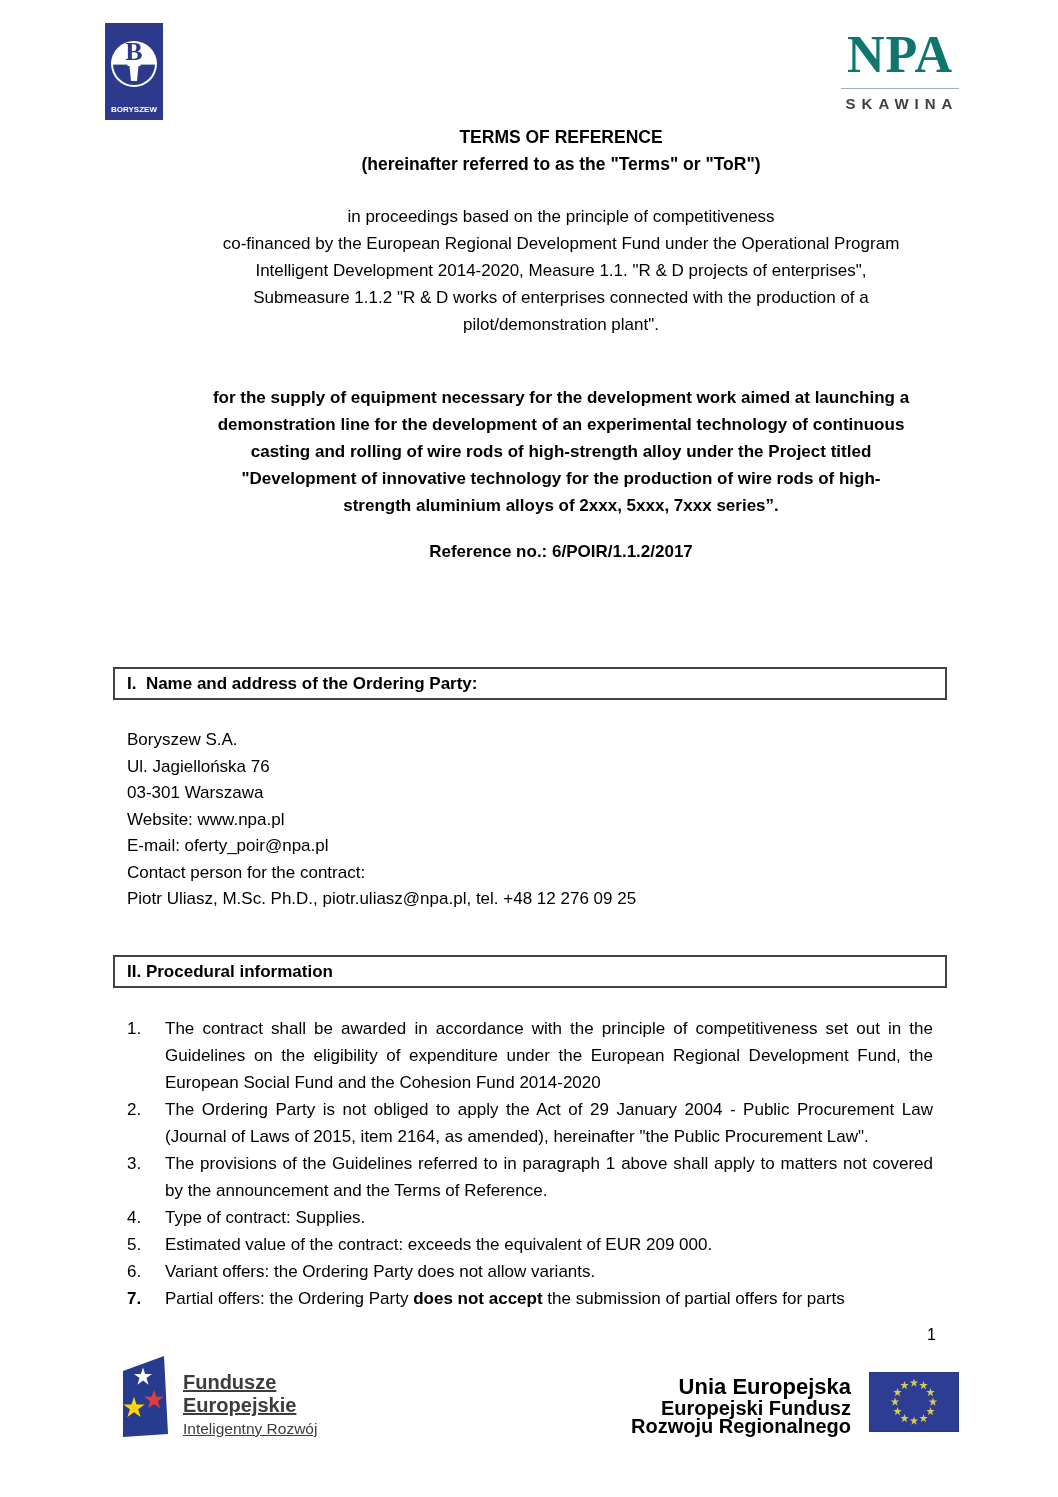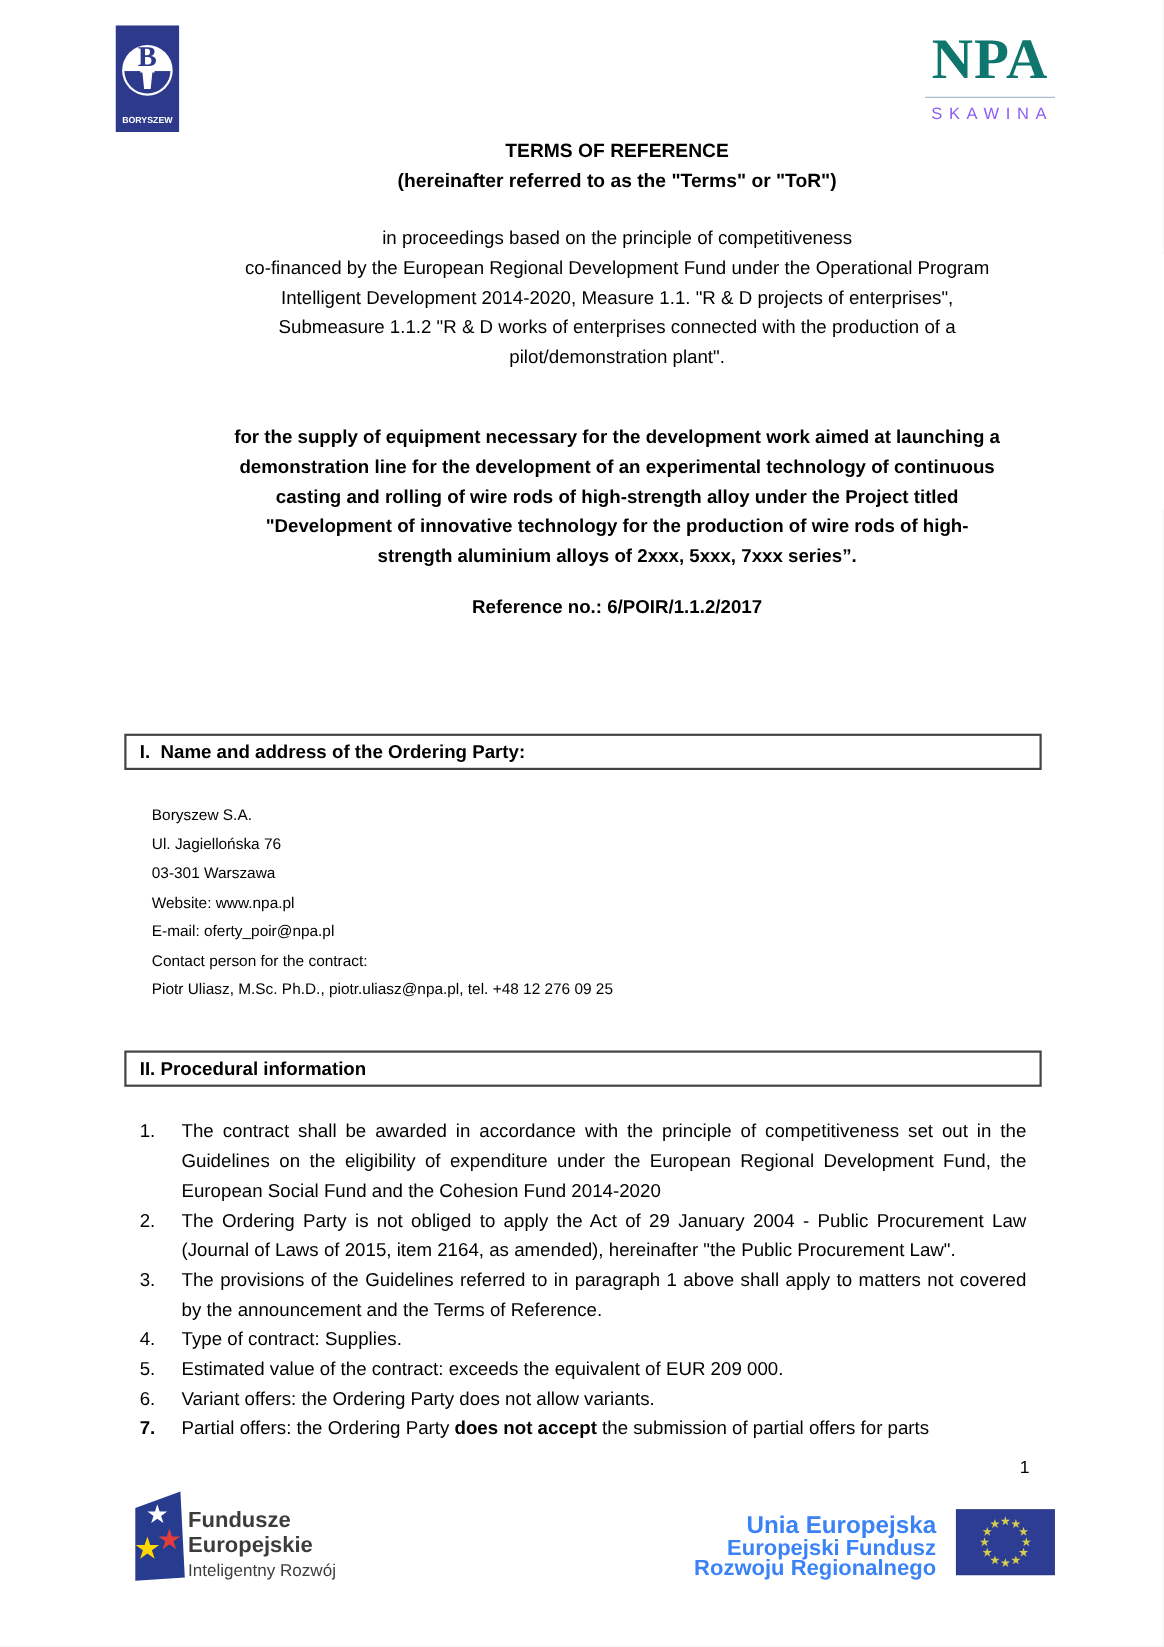--- a/index.html
+++ b/index.html
@@ -15,56 +15,56 @@
   
   .boryszew { position:absolute; left:105px; top:23px; width:58px; height:97px; }
   .npa { position:absolute; left:841px; top:30px; width:118px; text-align:center; }
   .npa .npa-word {
     font-family:"Liberation Serif", serif;
     font-weight:bold; font-size:52px; line-height:50px;
     color:#0f766e; letter-spacing:1px;
     border-bottom:1px solid #9fb4c7; padding-bottom:8px;
   }
   .npa .npa-sub {
-    margin-top:6px; font-weight:normal; font-size:15px;
-    letter-spacing:6px; color:#8b5cf6; padding-left:4px;
+    margin-top:6px; font-weight:bold; font-size:15px;
+    letter-spacing:6px; color:#404040; padding-left:4px;
   }
   
   .cblock { position:absolute; left:0; width:100%; text-align:center; font-size:17px; line-height:27px;padding-left:32px; }
   .title-block { top:124px; font-weight:bold; font-size:17.5px; }
   .intro-block { top:203px; }
   .subject-block { top:384px; font-weight:bold; }
   .reference-block { top:538px; font-weight:bold; }
   
   .sec-box {
     position:absolute; left:113px; width:818px;
     border:2px solid #434343;
     padding:1px 0 1px 12px;
     font-weight:bold; font-size:17px; line-height:27px;
     white-space:pre;
   }
   .sec1-box { top:667px; }
   .sec2-box { top:955px; }
   
-  .address { position:absolute; left:127px; top:727px; font-size:14px; line-height:26.5px;margin-left:11px; }
+  .address { position:absolute; left:127px; top:727px; font-size:17px; line-height:26.5px; }
   
   .list { position:absolute; left:127px; top:1015px; width:806px; font-size:17px; }
   .li { display:flex; }
   .li .num { flex:none; width:38px; line-height:27px; }
   .li .txt { flex:1; text-align:justify; line-height:27px; }
   .bold { font-weight:bold; }
   
   .page-num { position:absolute; top:1326px; right:122px; font-size:16px; }
   
   .footer-fe { position:absolute; left:121px; top:1354px; display:flex; align-items:flex-start; }
-  .fe-text { margin-left:2px; margin-top:17px; color:#3c3c3b; }
+  .fe-text { margin-left:14px; margin-top:17px; color:#3c3c3b;text-decoration:underline; }
   .fe-title { font-weight:bold; font-size:20px; line-height:23px; }
   .fe-sub { font-size:15.5px; margin-top:3px; }
   .footer-eu { position:absolute; right:99px; top:1372px; display:flex; align-items:flex-start; }
-  .eu-text { text-align:right; margin-right:18px; margin-top:2px; color:#3b82f6; }
+  .eu-text { text-align:right; margin-right:18px; margin-top:2px; color:#000000; }
   .eu-title { font-weight:bold; font-size:22px; line-height:25px; }
   .eu-sub { font-weight:bold; font-size:20px; line-height:18px;margin-left:41px; }
 </style>
 </head>
 <body>
 
 <div class="page">
 
   <div class="boryszew">
     <svg width="58" height="97" viewBox="0 0 58 97">

